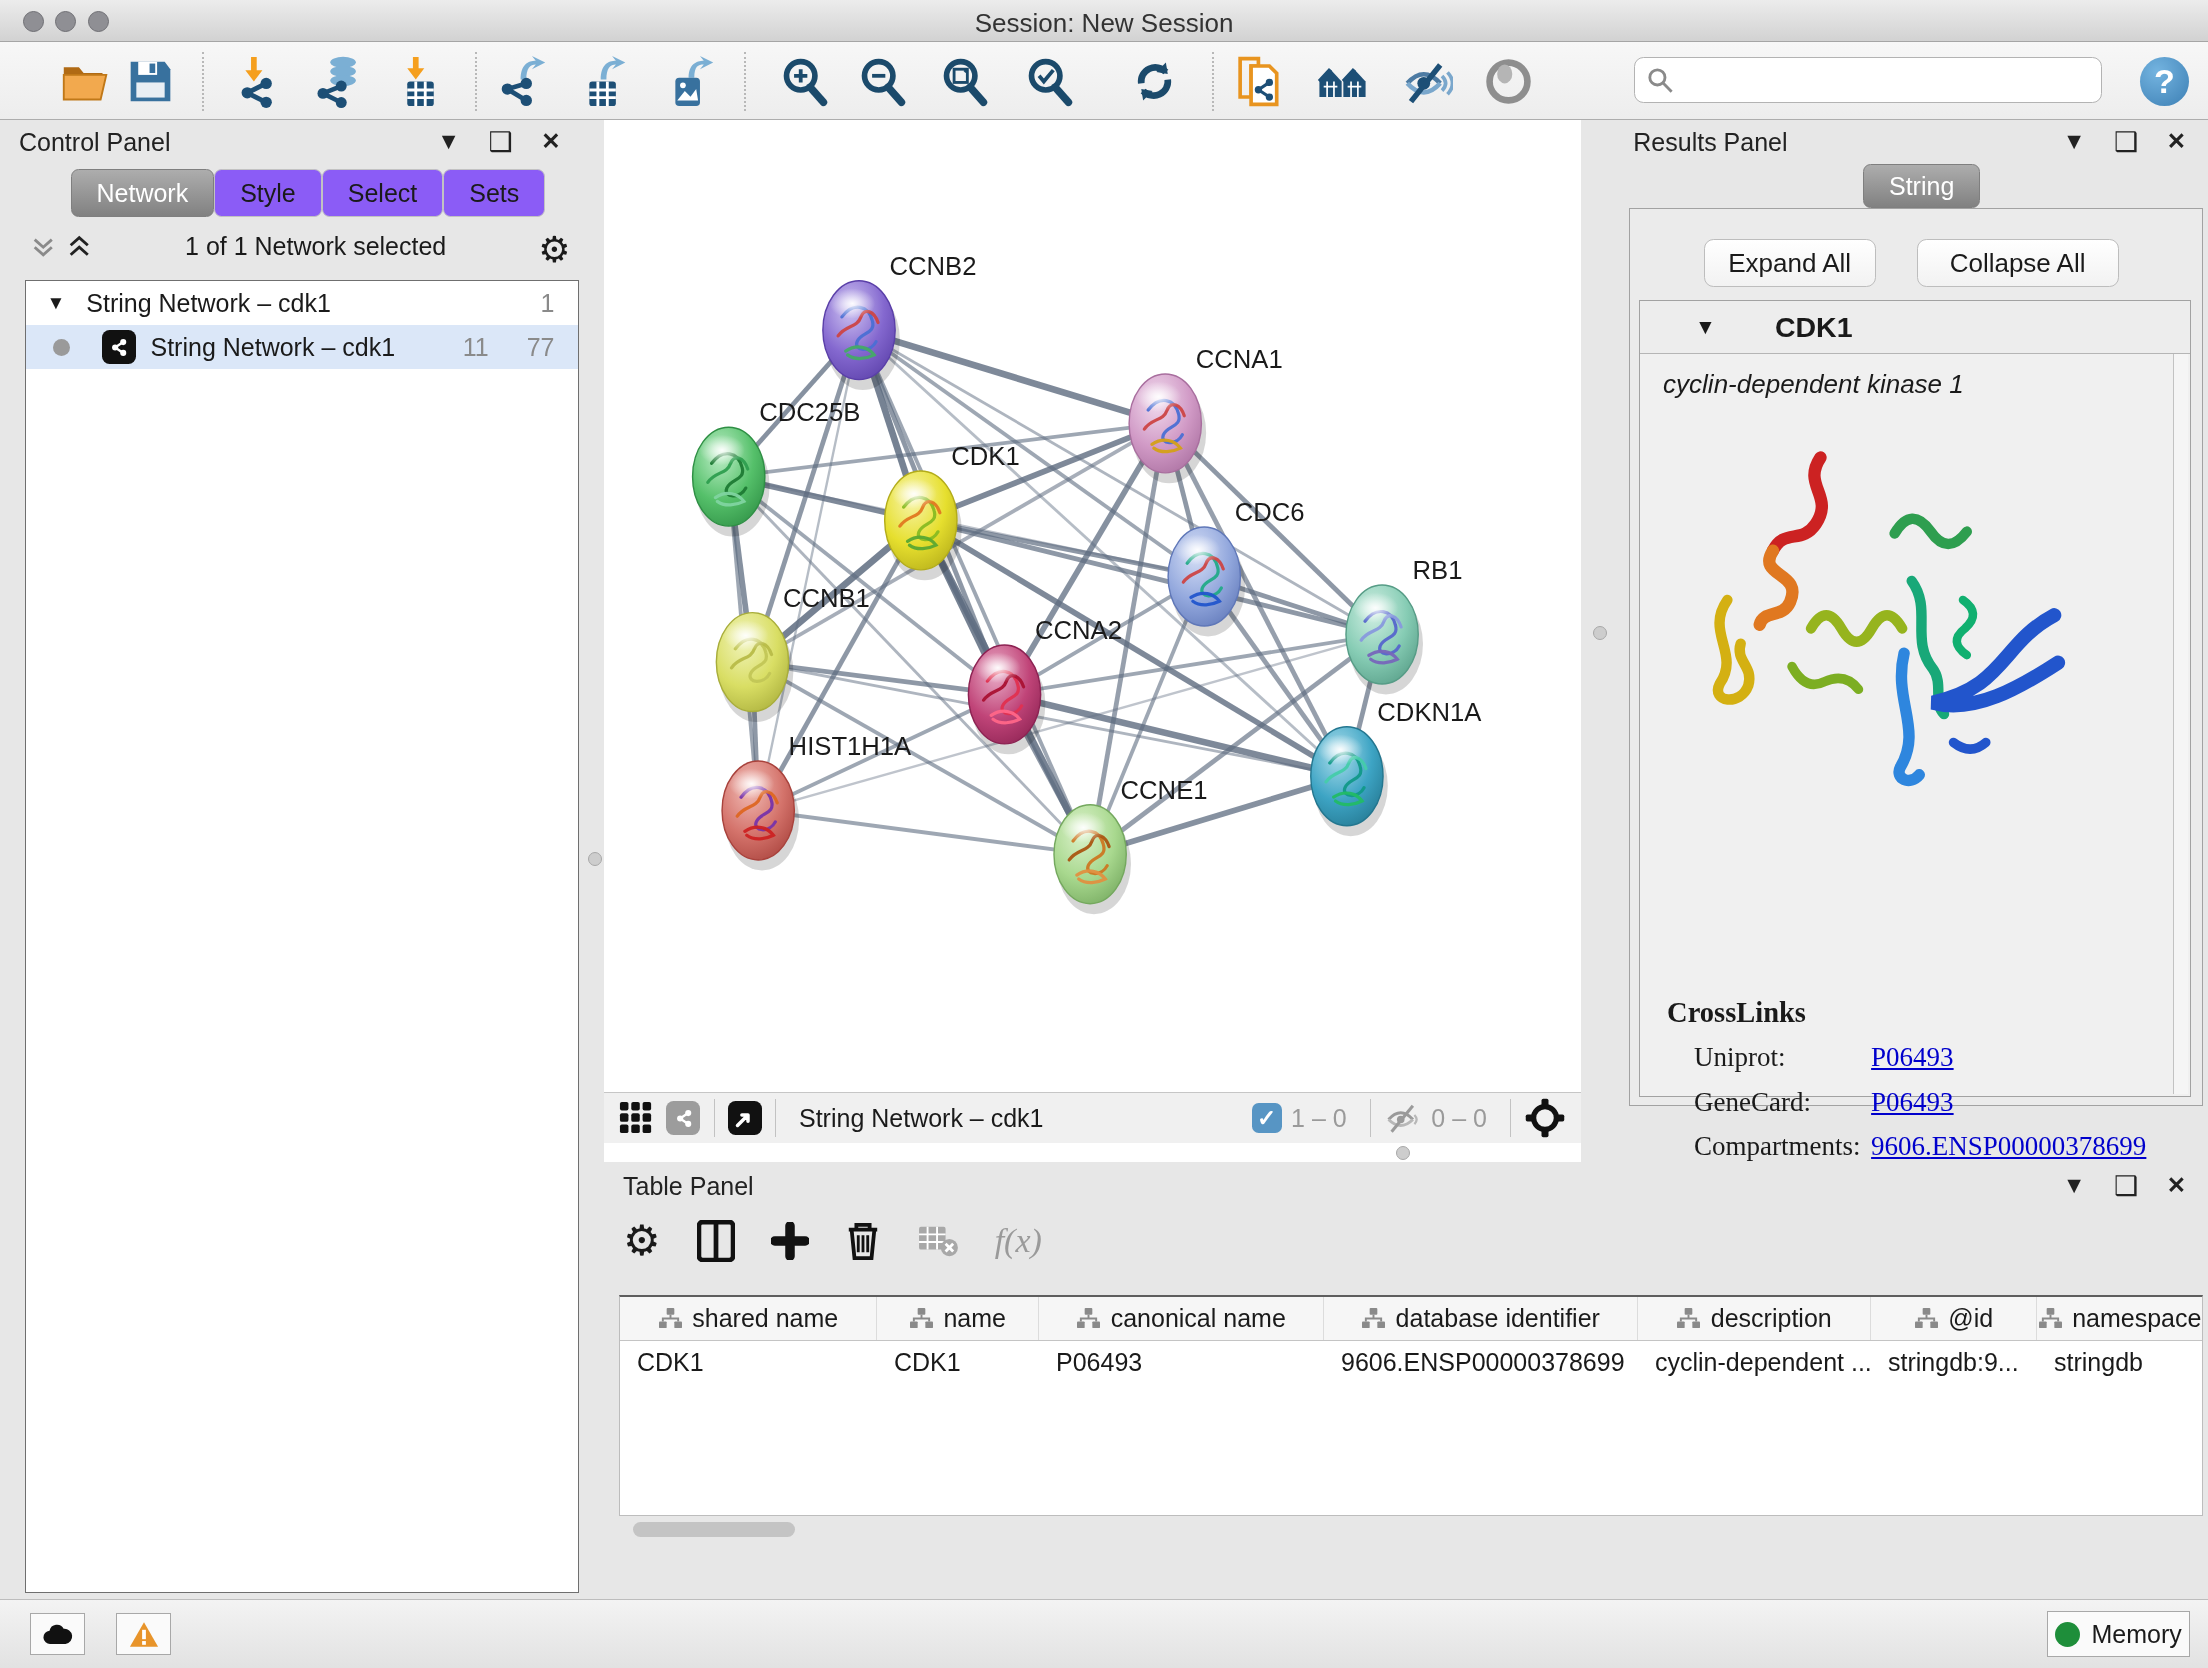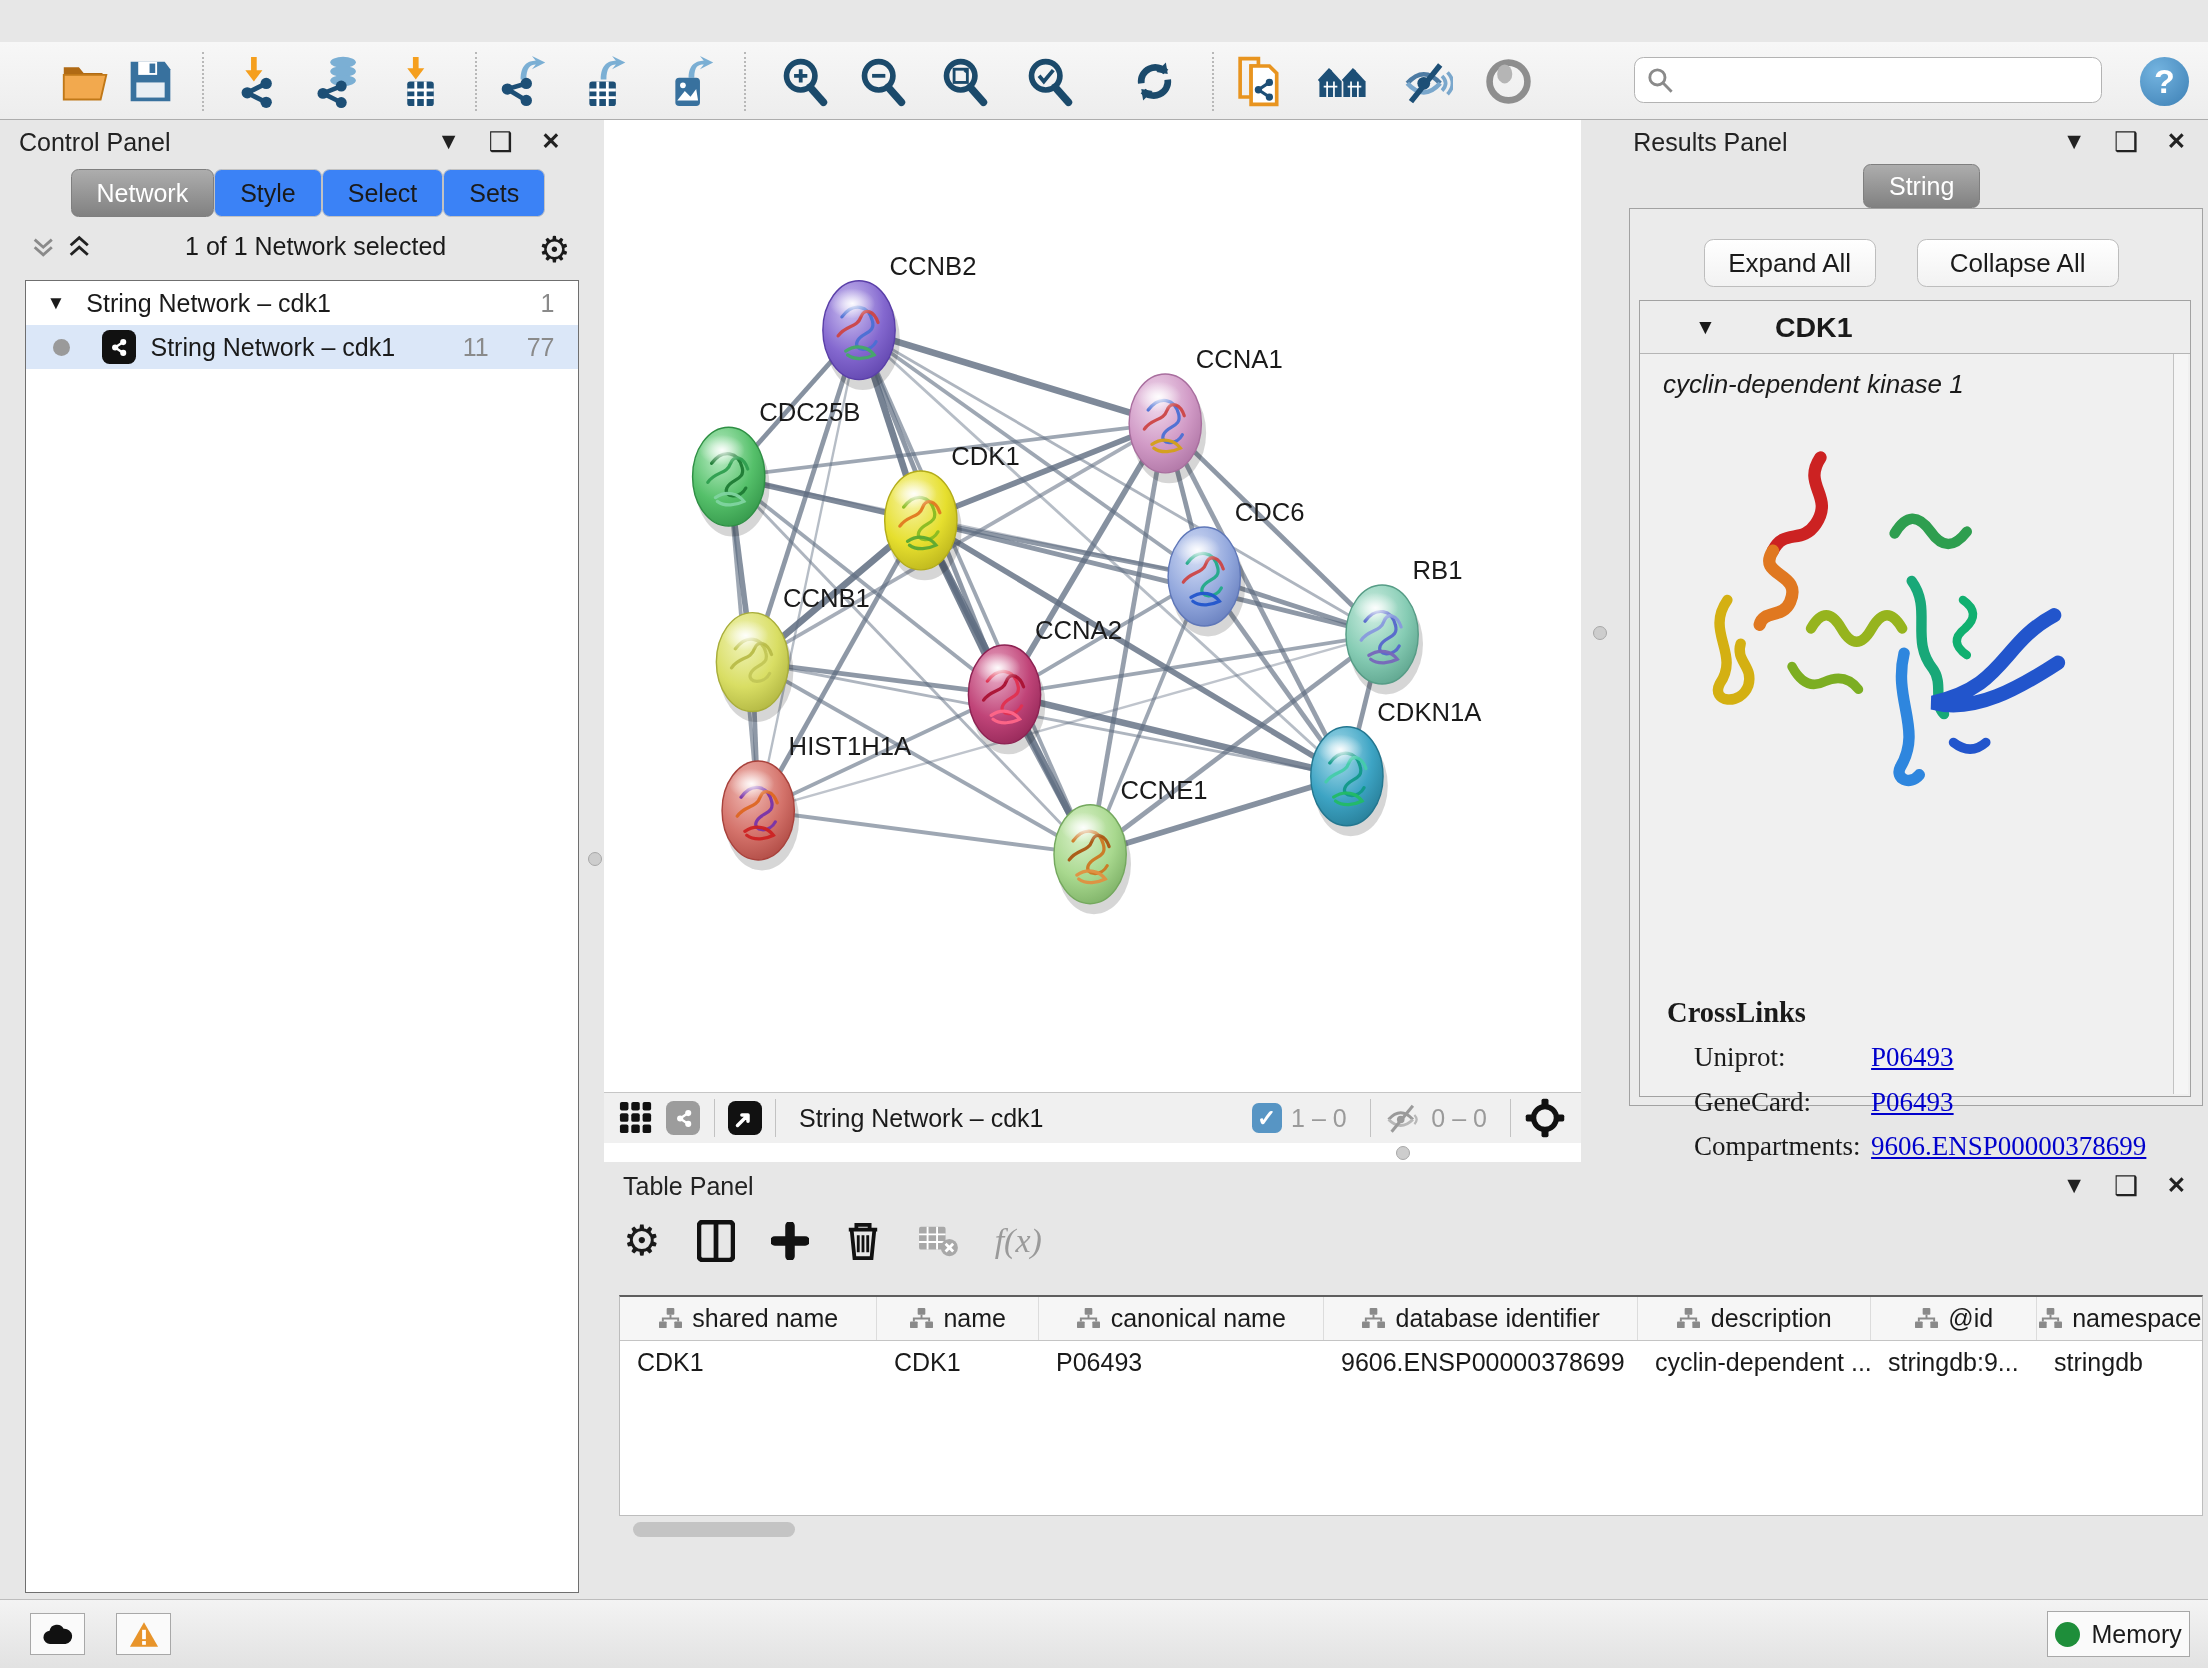--- a/index.html
+++ b/index.html
@@ -23,21 +23,21 @@
     border:1px solid #b3b3b3; border-radius:9.5px; display:flex; align-items:center; padding-left:11.4px; }
   .searchbox input { border:none; outline:none; font-size:23px; width:409px; background:transparent; font-family:"Liberation Sans",sans-serif;}
   .help-btn { position:absolute; left:2140px; top:15px; width:49px; height:49px; border-radius:50%;
     background:radial-gradient(circle at 35% 30%, #74b4e0, #3c7fb4); color:#fff; font-size:34px; font-weight:bold;
     display:flex; align-items:center; justify-content:center; cursor:pointer; }
   
   .panel-title { font-size:25px; color:#222; }
   .panel-ctrls { position:absolute; display:flex; gap:28.5px; align-items:center; color:#222; }
   .pc-glyph { font-size:23px; cursor:pointer; }
   .tab { display:inline-flex; align-items:center; justify-content:center; height:48px; padding:0 25px;
-    background:#3b82f6; border:1px solid #c2c2c2; border-radius:7.6px; font-size:25px; cursor:pointer; }
+    background:#8b5cf6; border:1px solid #c2c2c2; border-radius:7.6px; font-size:25px; cursor:pointer; }
   .tab.selected { background:linear-gradient(#adadad,#818181); color:#fff; border-color:#7f7f7f; }
   
   .control-panel { position:absolute; left:9.5px; top:120px; width:578px; height:1478px; background:#e7e7e7; }
   .cp-tabs { position:absolute; left:61px; top:49px; display:flex; }
   .cp-toolrow { position:absolute; left:19px; top:112px; width:542px; height:49px; display:flex; align-items:flex-start; }
   .tree-box { position:absolute; left:15px; top:160px; width:554px; height:1313px; background:#fff; border:1.9px solid #6f6f6f; }
   .tree-row { position:relative; height:44px; display:flex; align-items:center; font-size:25px; cursor:pointer; }
   .tree-row.selected { background:#dbe7f8; }
   .count { color:#8a8a8a; }
   .share-badge { width:34px; height:34px; border-radius:7.6px; background:#111; display:inline-flex; align-items:center; justify-content:center; }
@@ -85,20 +85,26 @@
     display:flex; align-items:center; justify-content:center; gap:11.4px; font-size:25px; cursor:pointer; }
   .memdot { width:25px; height:25px; border-radius:50%; background:#1e8e3a; }
   svg { display:block; }
   text { font-family:"Liberation Sans", sans-serif; }
 </style>
 </head>
 <body>
 
 <div id="app">
 
+  <div class="titlebar">
+    <div class="traffic" style="left:23px"></div>
+    <div class="traffic" style="left:55px"></div>
+    <div class="traffic" style="left:88px"></div>
+    <div class="title-text">Session: New Session</div>
+  </div>
 
   <div class="toolbar">
     <div class="tb-icon" style="left:59px">
       <svg width="51" height="51" viewBox="0 0 54 54">
           <path d="M4 12 h16 l5 6 h20 v8 H4z" fill="#b06a14"></path>
           <path d="M4 20 h45 l-6 26 H4z" fill="#f2a94e" stroke="#c07818" stroke-width="2"></path>
         </svg>
     </div>
     <div class="tb-icon" style="left:124px">
       <svg width="51" height="51" viewBox="0 0 54 54">

